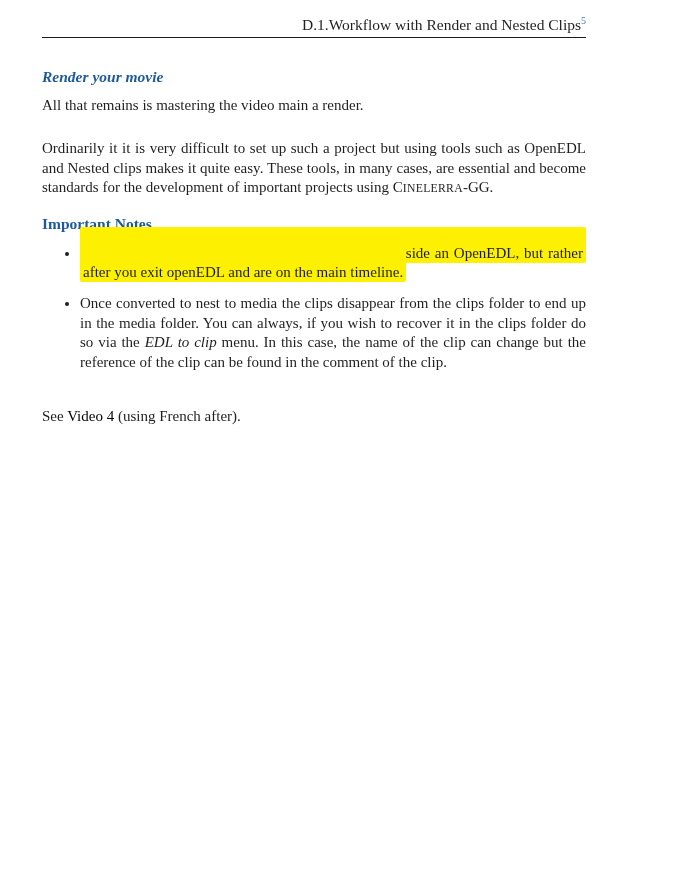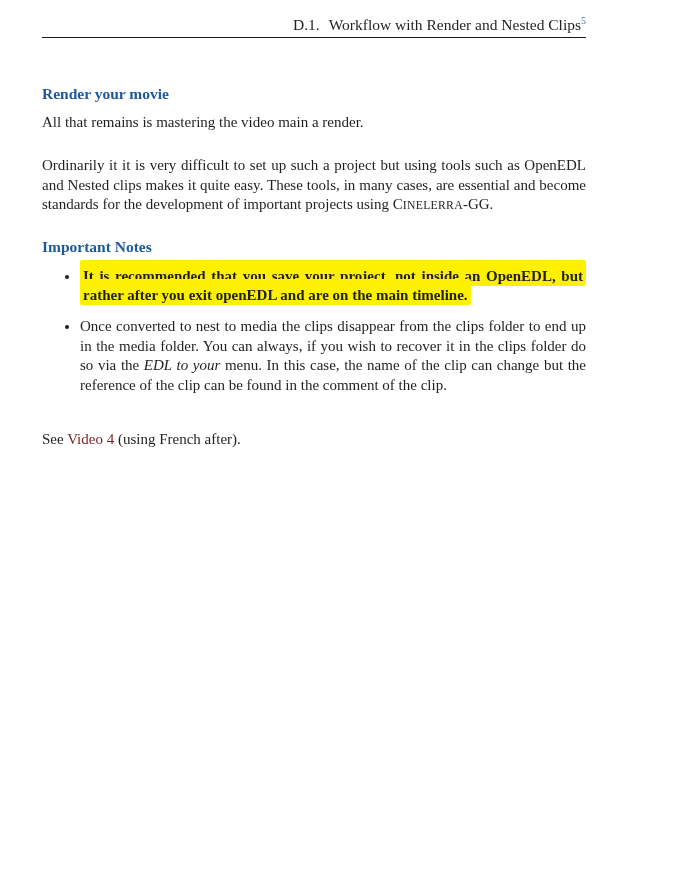--- a/index.html
+++ b/index.html
@@ -19,60 +19,59 @@
     padding: 15px 89px 0 42px;
   }
   
   .header {
     text-align: right;
     line-height: 20px;
     font-size: 15.5px;
     border-bottom: 1.3px solid #1a1a1a;
     padding-bottom: 2px;
   }
-  .header .secnum { margin-right: 9px; }
+  .header .secnum { }
   sup.footnote {
     color: #4679a8;
     font-size: 10px;
     line-height: 0;
     vertical-align: super;
     text-decoration: none;
     cursor: pointer;
   }
   h2 {
     color: #1e5a9b;
     font-size: 15.5px;
     font-weight: bold;
     line-height: 20px;
   }
-  .h-render { margin-top: 46px; }
-  .h-notes  { margin-top: 21px; }
+  .h-render { margin-top: 29px; font-style: italic; }
+  .h-notes  { margin-top: 15px; }
   .p-intro  { margin-top: 9px; }
   .p-tools  { margin-top: 24px; text-align: justify; }
   .sc { font-size: 0.78em; letter-spacing: 0.3px; }
   ul.notes {
     margin-top: 10px;
     padding-left: 38px;
     list-style: disc;
   }
   ul.notes li { text-align: justify; }
   ul.notes li + li { margin-top: 12px; }
   ul.notes li::marker { font-size: 13px; }
   mark.hl {
     background: #fdf000;
     color: inherit;
-    padding: 8px 3px 2px 3px;
+    padding: 18px 3px 2px 3px;
     border-radius: 2px;
     -webkit-box-decoration-break: clone;
     box-decoration-break: clone;
-    font-weight: bold;
   }
   .see-line { margin-top: 35px; }
   a.video-link {
-    color: #7f1d1d;
+    color: #000000;
     text-decoration: none;
     cursor: pointer;
   }
   .em { font-style: italic; }
 </style>
 </head>
 <body>
 
 <div class="page">
 
@@ -88,21 +87,21 @@
     <span>Ordinarily it it is very difficult to set up such a project but using tools such as OpenEDL and Nested clips makes it quite easy. These tools, in many cases, are essential and become standards for the development of important projects using </span><span><span>C</span><span class="sc">INELERRA</span><span>-GG.</span></span>
   </p>
 
   <h2 class="h-notes">Important Notes</h2>
 
   <ul class="notes">
     <li>
       <mark class="hl">It is recommended that you save your project, not inside an OpenEDL, but rather after you exit openEDL and are on the main timeline.</mark>
     </li>
     <li>
-      <span>Once converted to nest to media the clips disappear from the clips folder to end up in the media folder. You can always, if you wish to recover it in the clips folder do so via the </span><span class="em">EDL to your</span><span> menu. In this case, the name of the clip can change but the reference of the clip can be found in the comment of the clip.</span>
+      <span>Once converted to nest to media the clips disappear from the clips folder to end up in the media folder. You can always, if you wish to recover it in the clips folder do so via the </span><span class="em">EDL to clip</span><span> menu. In this case, the name of the clip can change but the reference of the clip can be found in the comment of the clip.</span>
     </li>
   </ul>
 
   <p class="see-line">
     <span>See </span><a class="video-link">Video 4</a><span> (using French after).</span>
   </p>
 
 </div>
 
 </body></html>

